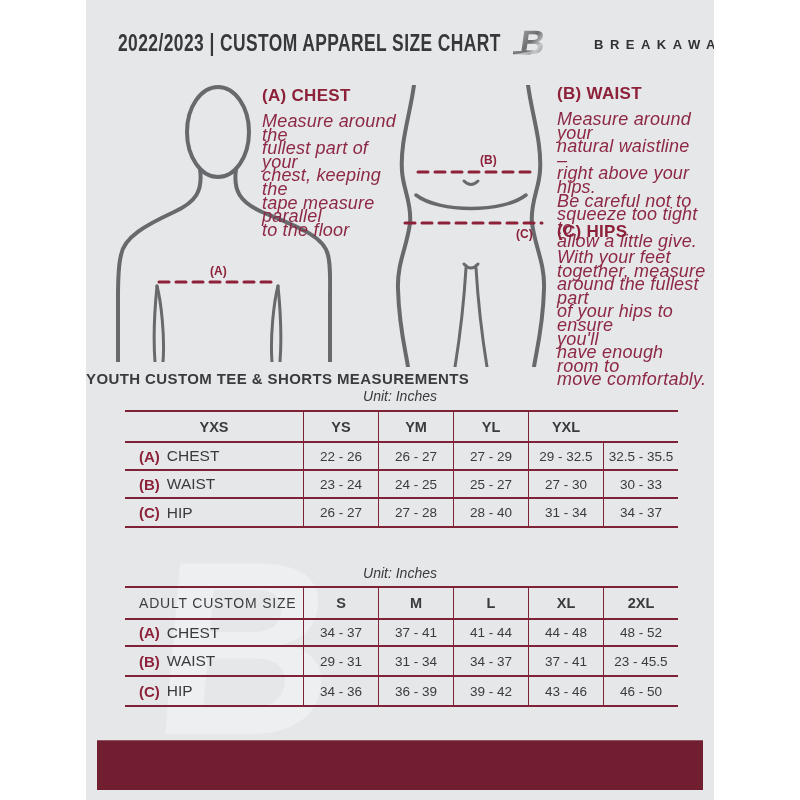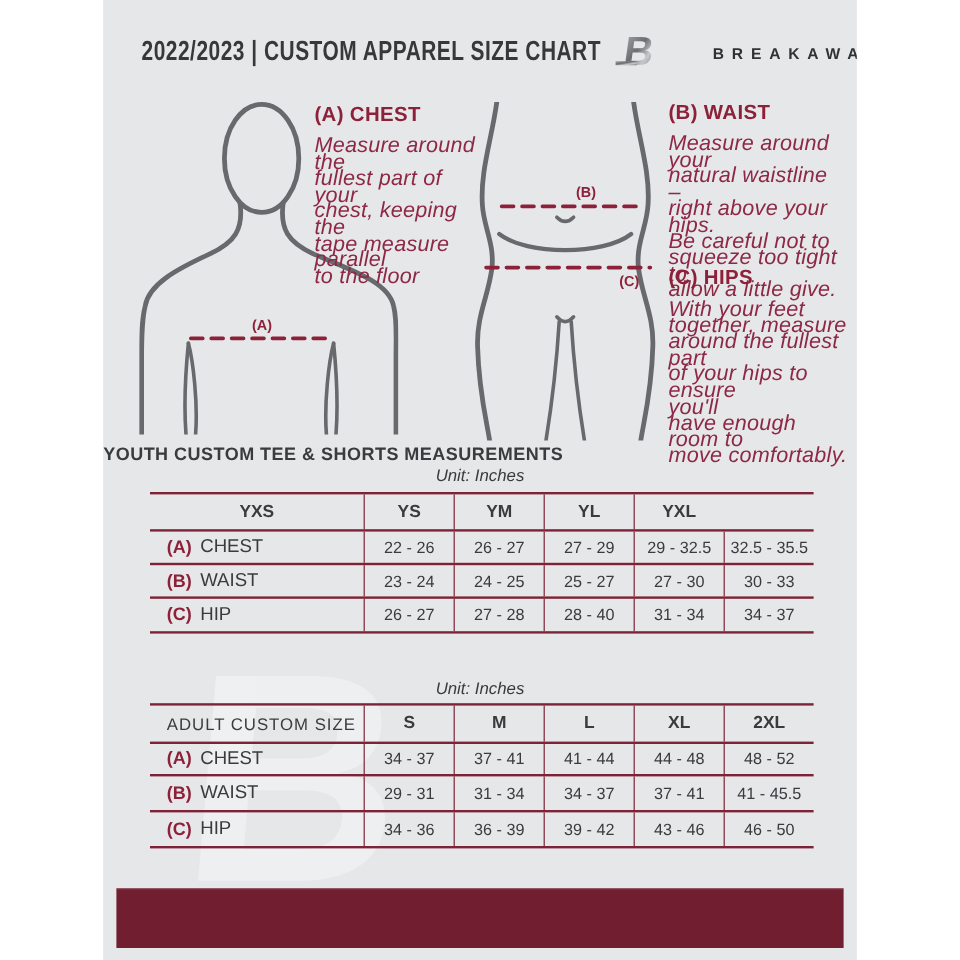--- a/index.html
+++ b/index.html
@@ -201,21 +201,21 @@
       </div>
       <div class="t-row" style="height:30px;">
         <div class="cell label-cell row-label">
             <span class="pfx">(B)</span>
             <span>WAIST</span>
           </div>
         <div class="cell val">29 - 31</div>
         <div class="cell val">31 - 34</div>
         <div class="cell val">34 - 37</div>
         <div class="cell val">37 - 41</div>
-        <div class="cell val">41 - 45.5</div>
+        <div class="cell val">23 - 45.5</div>
       </div>
       <div class="t-row" style="height:30px;">
         <div class="cell label-cell row-label">
             <span class="pfx">(C)</span>
             <span>HIP</span>
           </div>
         <div class="cell val">34 - 36</div>
         <div class="cell val">36 - 39</div>
         <div class="cell val">39 - 42</div>
         <div class="cell val">43 - 46</div>

